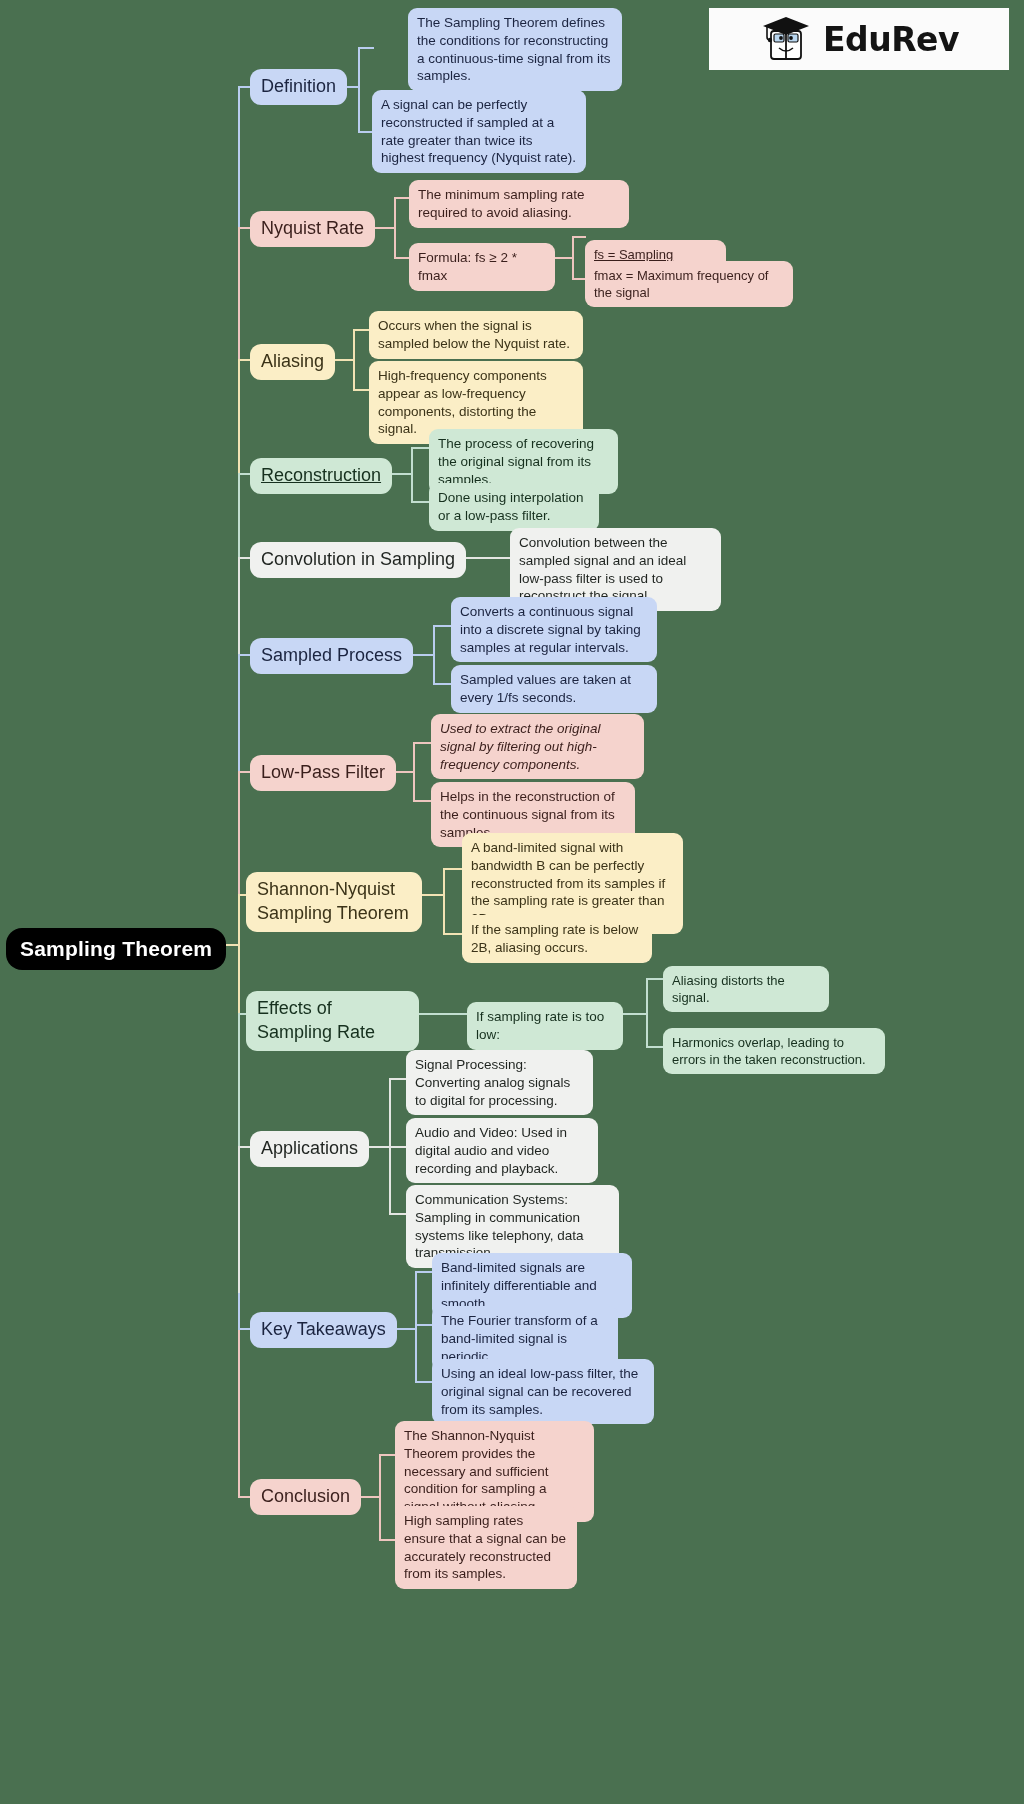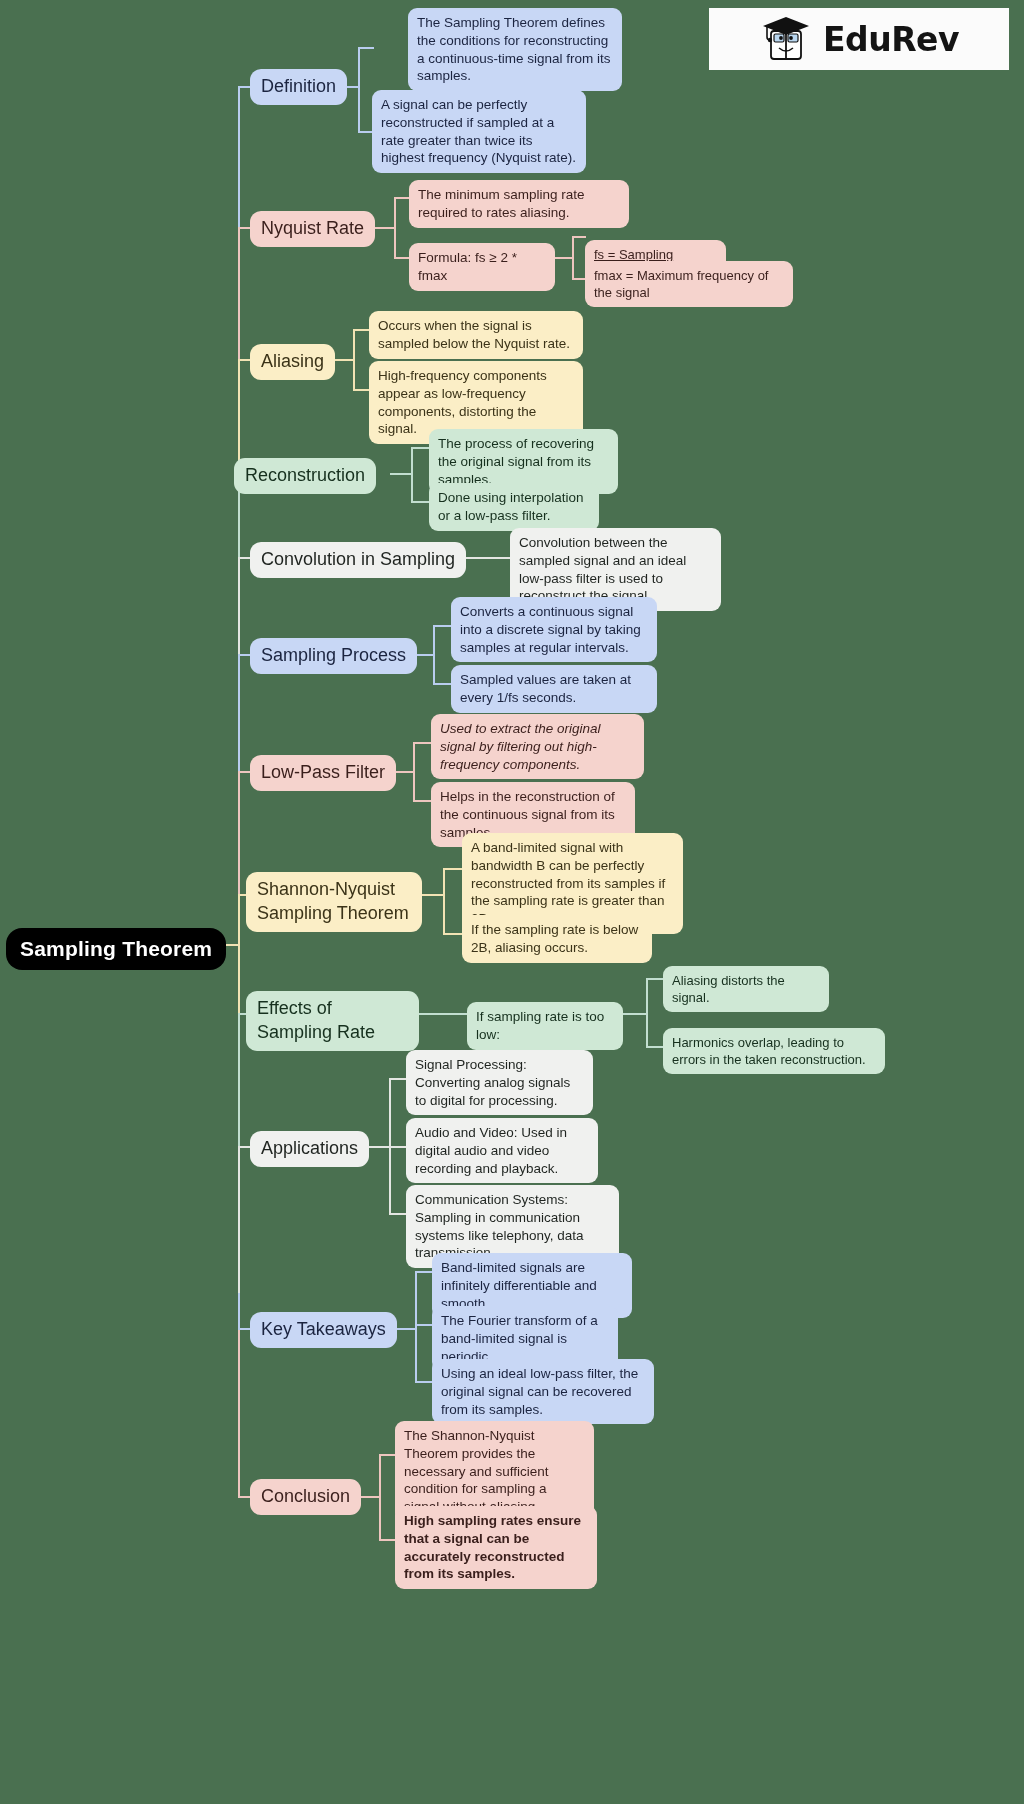--- a/index.html
+++ b/index.html
@@ -191,37 +191,37 @@
   <div class="ln h l-pink" style="left:379px;top:1454px;width:17px;"></div>
   <div class="ln h l-pink" style="left:379px;top:1539px;width:17px;"></div>
 
   <div class="node root" style="left:6px;top:928px;">Sampling Theorem</div>
 
   <div class="node branch c-blue" style="left:250px;top:69px;">Definition</div>
   <div class="node leaf c-blue" style="left:372px;top:8px;width:214px;margin-left:36px;">The Sampling Theorem defines the conditions for reconstructing a continuous-time signal from its samples.</div>
   <div class="node leaf c-blue" style="left:372px;top:90px;width:214px;">A signal can be perfectly reconstructed if sampled at a rate greater than twice its highest frequency (Nyquist rate).</div>
 
   <div class="node branch c-pink" style="left:250px;top:211px;">Nyquist Rate</div>
-  <div class="node leaf c-pink" style="left:409px;top:180px;width:220px;">The minimum sampling rate required to rates aliasing.</div>
+  <div class="node leaf c-pink" style="left:409px;top:180px;width:220px;">The minimum sampling rate required to avoid aliasing.</div>
   <div class="node leaf c-pink" style="left:409px;top:243px;width:146px;">Formula: fs ≥ 2 * fmax</div>
   <div class="node leaf2 c-pink" style="left:585px;top:240px;width:141px;text-decoration:underline;">fs = Sampling frequency</div>
   <div class="node leaf2 c-pink" style="left:585px;top:261px;width:208px;">fmax = Maximum frequency of the signal</div>
 
   <div class="node branch c-yellow" style="left:250px;top:344px;">Aliasing</div>
   <div class="node leaf c-yellow" style="left:369px;top:361px;width:214px;">High-frequency components appear as low-frequency components, distorting the signal.</div>
   <div class="node leaf c-yellow" style="left:369px;top:311px;width:214px;">Occurs when the signal is sampled below the Nyquist rate.</div>
 
-  <div class="node branch c-green" style="left:234px;top:458px;">Reconstruction</div>
+  <div class="node branch c-green" style="left:250px;top:458px;text-decoration:underline;">Reconstruction</div>
   <div class="node leaf c-green" style="left:429px;top:429px;width:189px;">The process of recovering the original signal from its samples.</div>
   <div class="node leaf c-green" style="left:429px;top:483px;width:170px;">Done using interpolation or a low-pass filter.</div>
 
   <div class="node branch c-grey" style="left:250px;top:542px;text-align:right;">Convolution in Sampling</div>
   <div class="node leaf c-grey" style="left:510px;top:528px;width:211px;">Convolution between the sampled signal and an ideal low-pass filter is used to reconstruct the signal.</div>
 
-  <div class="node branch c-blue" style="left:250px;top:638px;">Sampling Process</div>
+  <div class="node branch c-blue" style="left:250px;top:638px;">Sampled Process</div>
   <div class="node leaf c-blue" style="left:451px;top:597px;width:206px;padding-left:9px;">Converts a continuous signal into a discrete signal by taking samples at regular intervals.</div>
   <div class="node leaf c-blue" style="left:451px;top:665px;width:206px;">Sampled values are taken at every 1/fs seconds.</div>
 
   <div class="node branch c-pink" style="left:250px;top:755px;">Low-Pass Filter</div>
   <div class="node leaf c-pink" style="left:431px;top:714px;width:213px;font-style:italic;">Used to extract the original signal by filtering out high-frequency components.</div>
   <div class="node leaf c-pink" style="left:431px;top:782px;width:204px;">Helps in the reconstruction of the continuous signal from its samples.</div>
 
   <div class="node branch c-yellow" style="left:246px;top:872px;width:176px;">Shannon-Nyquist Sampling Theorem</div>
   <div class="node leaf c-yellow" style="left:462px;top:833px;width:221px;">A band-limited signal with bandwidth B can be perfectly reconstructed from its samples if the sampling rate is greater than 2B.</div>
   <div class="node leaf c-yellow" style="left:462px;top:915px;width:190px;">If the sampling rate is below 2B, aliasing occurs.</div>
@@ -236,15 +236,15 @@
   <div class="node leaf c-grey" style="left:406px;top:1118px;width:192px;">Audio and Video: Used in digital audio and video recording and playback.</div>
   <div class="node leaf c-grey" style="left:406px;top:1185px;width:213px;">Communication Systems: Sampling in communication systems like telephony, data transmission.</div>
 
   <div class="node branch c-blue" style="left:250px;top:1312px;">Key Takeaways</div>
   <div class="node leaf c-blue" style="left:432px;top:1253px;width:200px;">Band-limited signals are infinitely differentiable and smooth.</div>
   <div class="node leaf c-blue" style="left:432px;top:1306px;width:186px;">The Fourier transform of a band-limited signal is periodic.</div>
   <div class="node leaf c-blue" style="left:432px;top:1359px;width:222px;">Using an ideal low-pass filter, the original signal can be recovered from its samples.</div>
 
   <div class="node branch c-pink" style="left:250px;top:1479px;">Conclusion</div>
   <div class="node leaf c-pink" style="left:395px;top:1421px;width:199px;">The Shannon-Nyquist Theorem provides the necessary and sufficient condition for sampling a signal without aliasing.</div>
-  <div class="node leaf c-pink" style="left:395px;top:1506px;width:202px;font-weight:bold;">High sampling rates ensure that a signal can be accurately reconstructed from its samples.</div>
+  <div class="node leaf c-pink" style="left:395px;top:1506px;width:182px;">High sampling rates ensure that a signal can be accurately reconstructed from its samples.</div>
 
 </div>
 
 </body></html>

